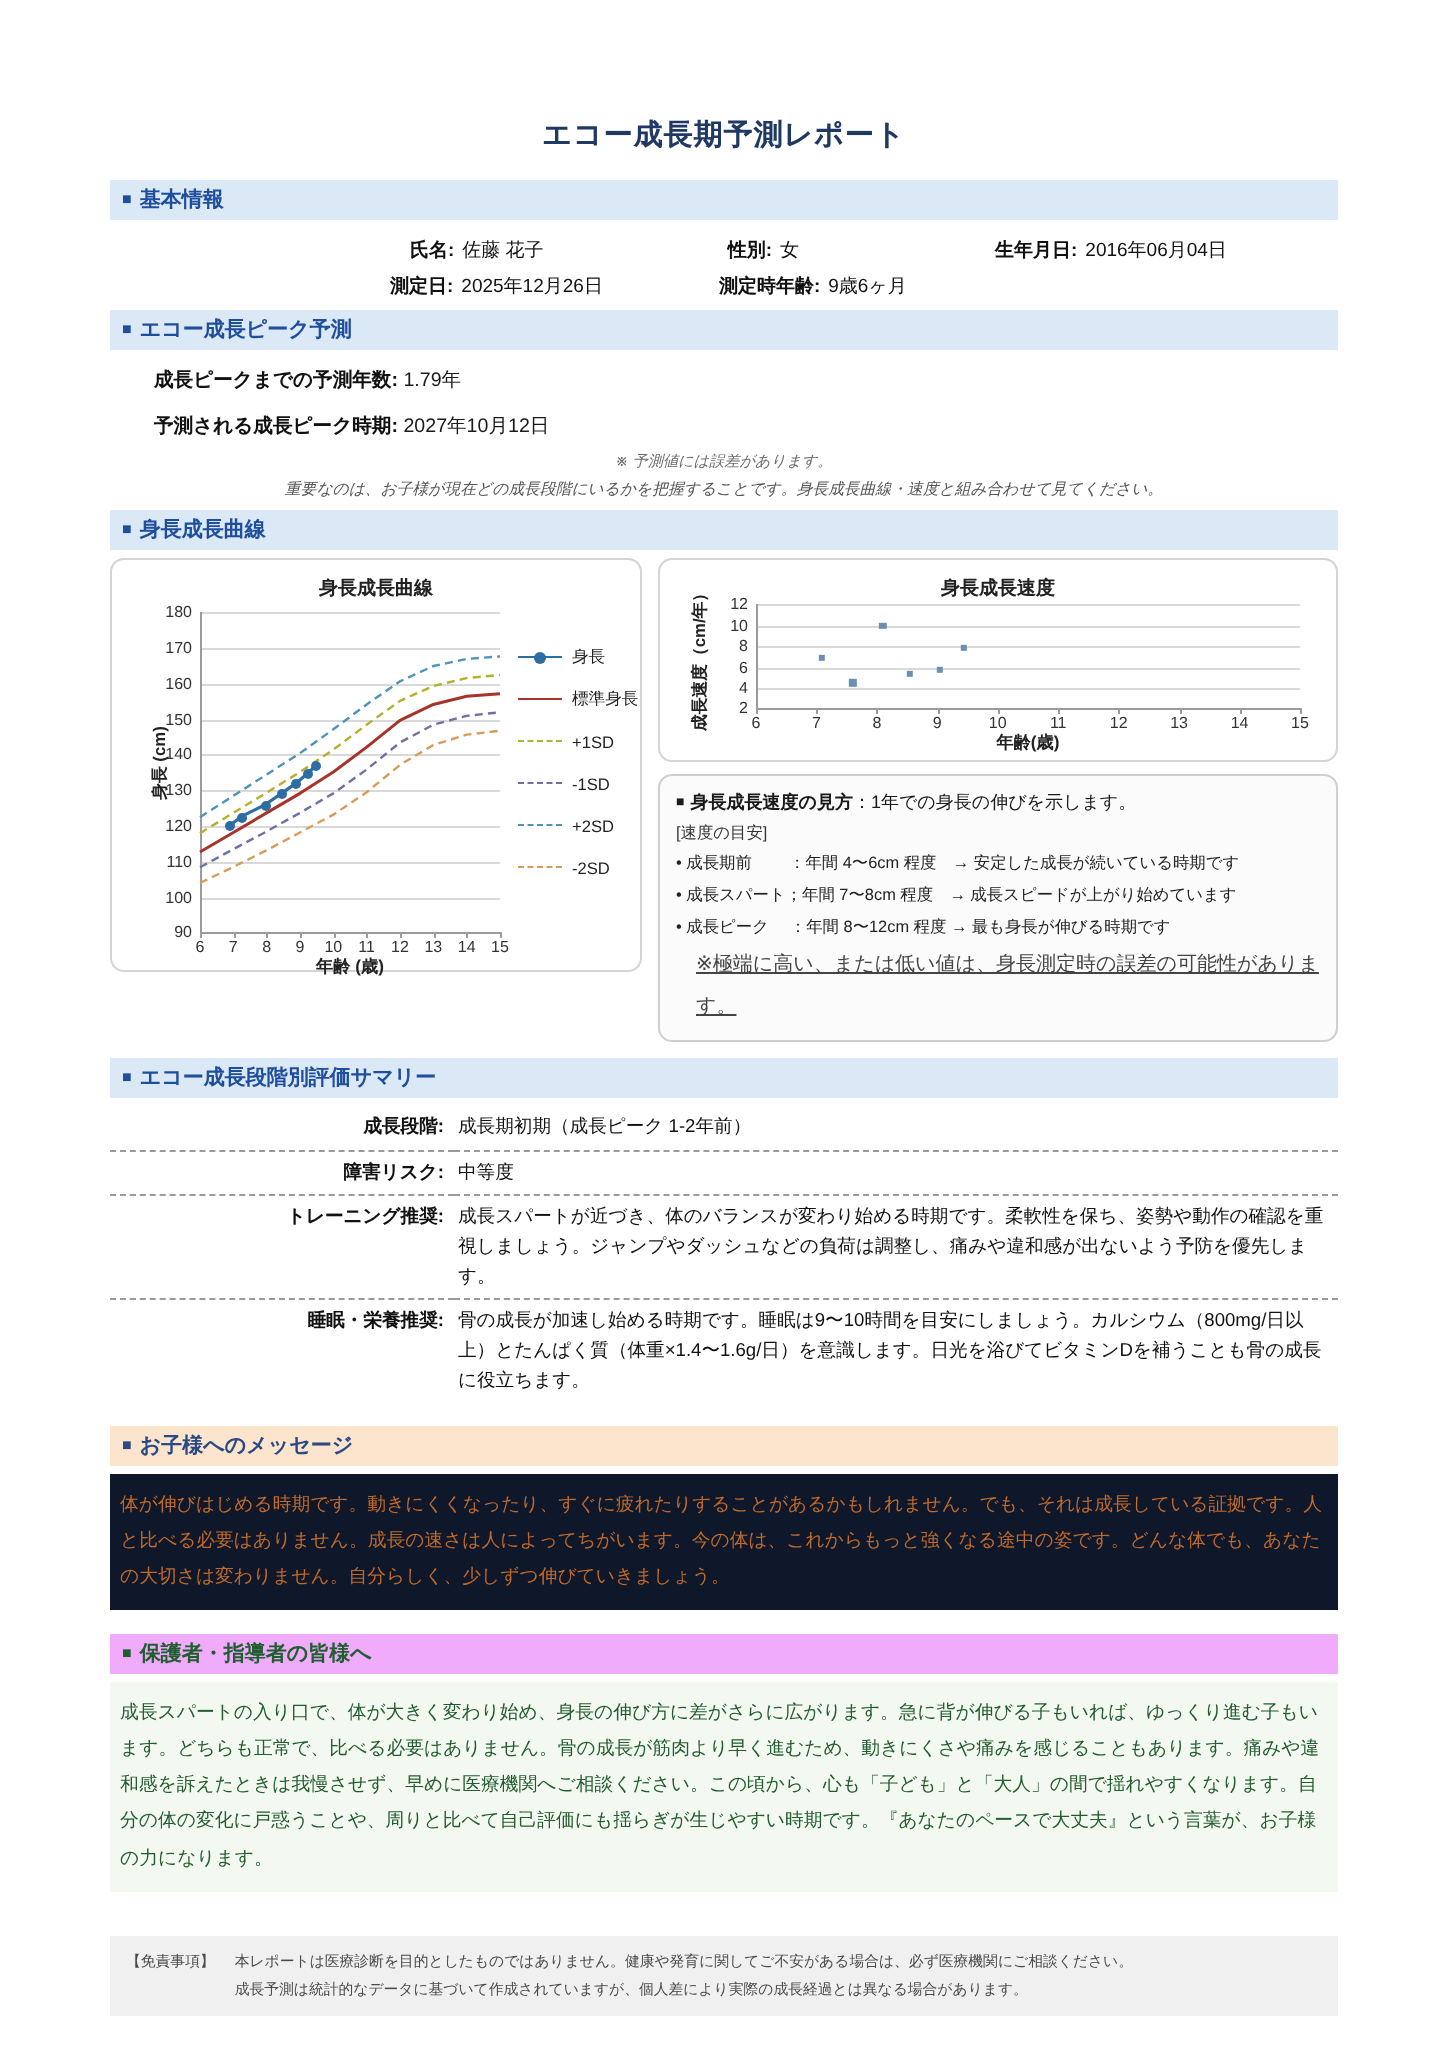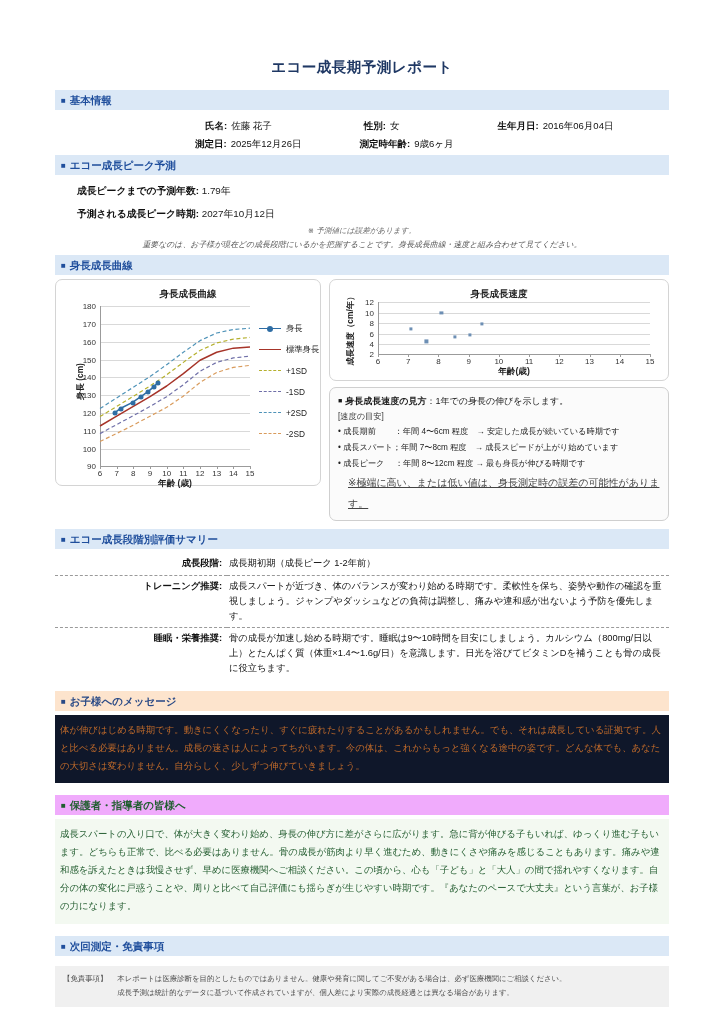--- a/index.html
+++ b/index.html
@@ -368,20 +368,24 @@
   <div class="sec-head blue">
     <span class="bullet">■</span><span>エコー成長段階別評価サマリー</span>
   </div>
   <table class="sum-table">
     <tbody id="sumBody">
         <tr class="dashed-row">
           <td class="sum-lab">成長段階:</td>
           <td class="sum-val">成長期初期（成長ピーク 1-2年前）</td>
         </tr>
         <tr class="dashed-row">
+          <td class="sum-lab">障害リスク:</td>
+          <td class="sum-val">中等度</td>
+        </tr>
+        <tr class="dashed-row">
           <td class="sum-lab">トレーニング推奨:</td>
           <td class="sum-val">成長スパートが近づき、体のバランスが変わり始める時期です。柔軟性を保ち、姿勢や動作の確認を重視しましょう。ジャンプやダッシュなどの負荷は調整し、痛みや違和感が出ないよう予防を優先します。</td>
         </tr>
         <tr>
           <td class="sum-lab">睡眠・栄養推奨:</td>
           <td class="sum-val">骨の成長が加速し始める時期です。睡眠は9〜10時間を目安にしましょう。カルシウム（800mg/日以上）とたんぱく質（体重×1.4〜1.6g/日）を意識します。日光を浴びてビタミンDを補うことも骨の成長に役立ちます。</td>
         </tr>
       </tbody>
   </table>
 
@@ -394,23 +398,20 @@
 
   <div class="spacer-12"></div>
 
   <div class="sec-head green">
     <span class="bullet">■</span><span>保護者・指導者の皆様へ</span>
   </div>
   <div class="msg-body msg-parent">成長スパートの入り口で、体が大きく変わり始め、身長の伸び方に差がさらに広がります。急に背が伸びる子もいれば、ゆっくり進む子もいます。どちらも正常で、比べる必要はありません。骨の成長が筋肉より早く進むため、動きにくさや痛みを感じることもあります。痛みや違和感を訴えたときは我慢させず、早めに医療機関へご相談ください。この頃から、心も「子ども」と「大人」の間で揺れやすくなります。自分の体の変化に戸惑うことや、周りと比べて自己評価にも揺らぎが生じやすい時期です。『あなたのペースで大丈夫』という言葉が、お子様の力になります。</div>
 
   <div class="spacer-12"></div>
 
-  <div class="sec-head blue">
-    <span class="bullet">■</span><span>次回測定・免責事項</span>
-  </div>
   <div class="disc">
     <div class="disc-lab">【免責事項】</div>
     <div>
       <div>本レポートは医療診断を目的としたものではありません。健康や発育に関してご不安がある場合は、必ず医療機関にご相談ください。</div>
       <div>成長予測は統計的なデータに基づいて作成されていますが、個人差により実際の成長経過とは異なる場合があります。</div>
     </div>
   </div>
 
 </div>
 

